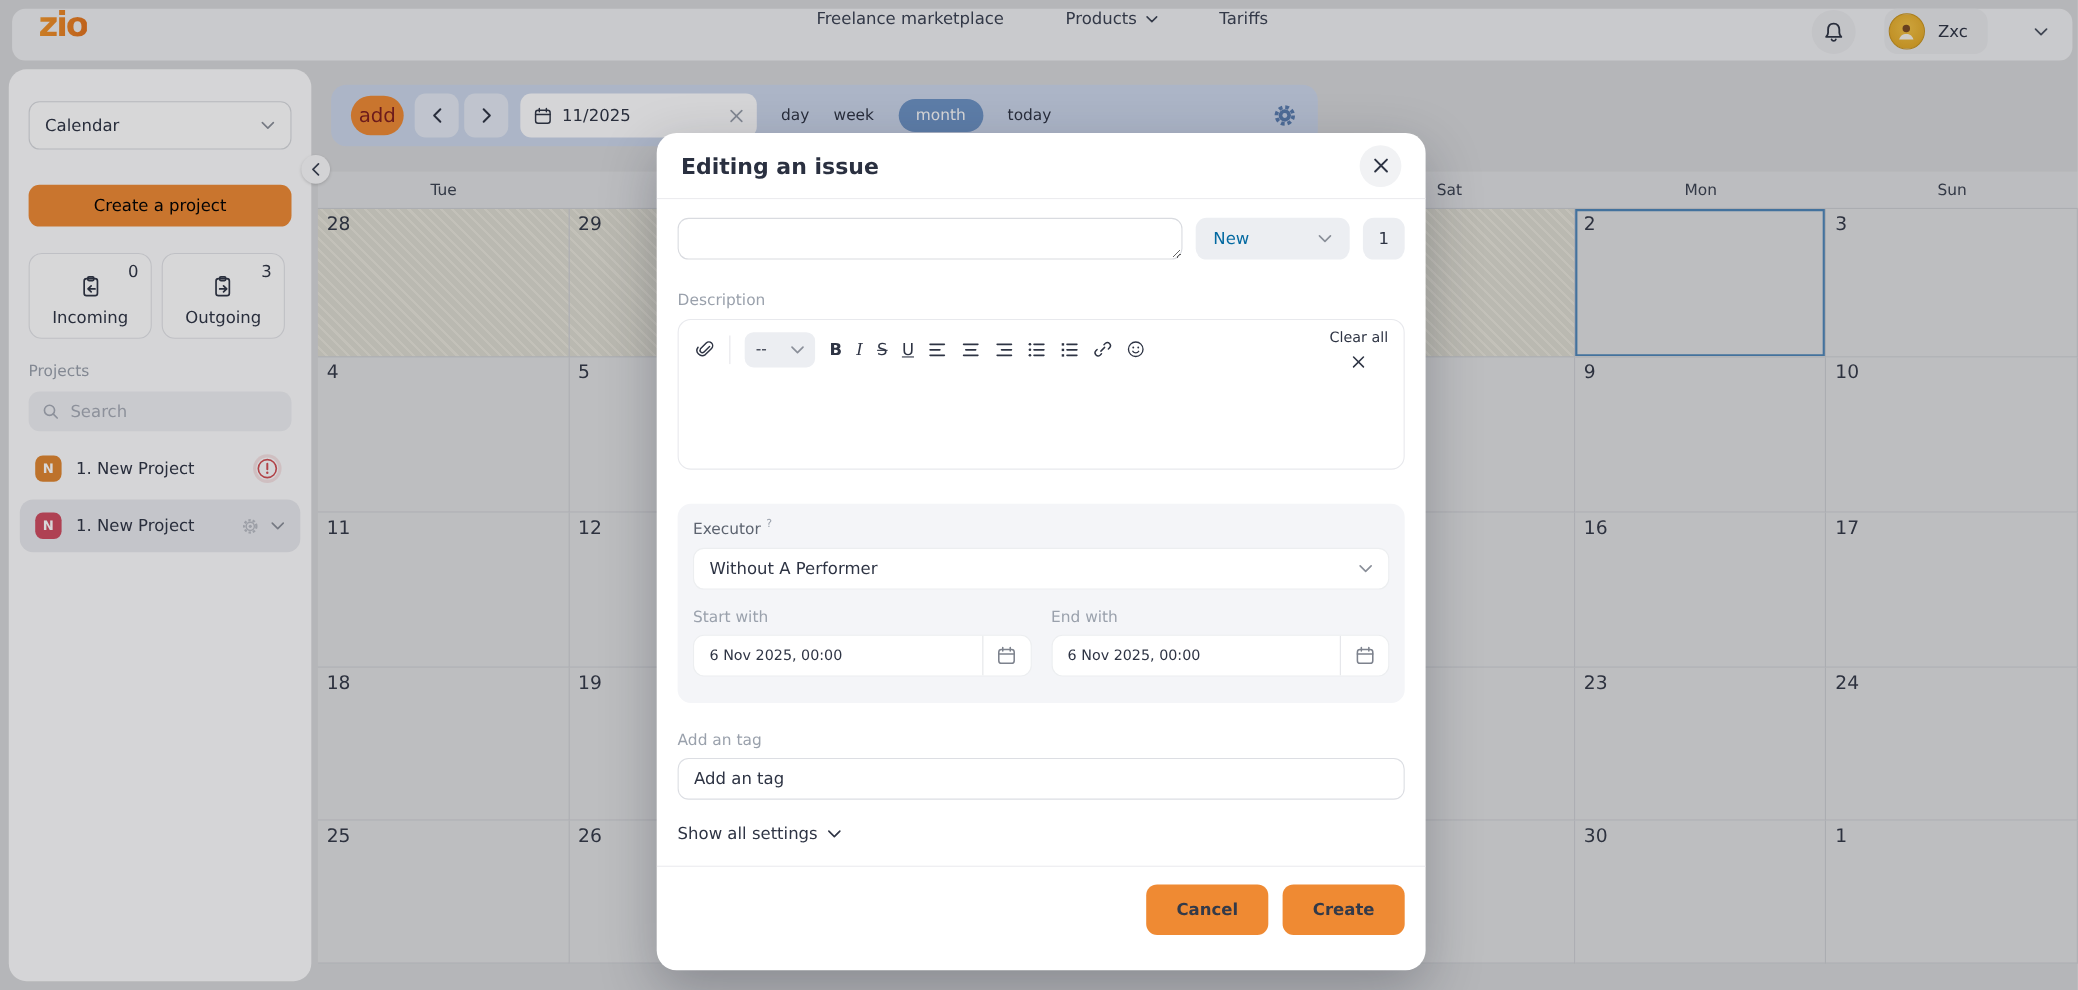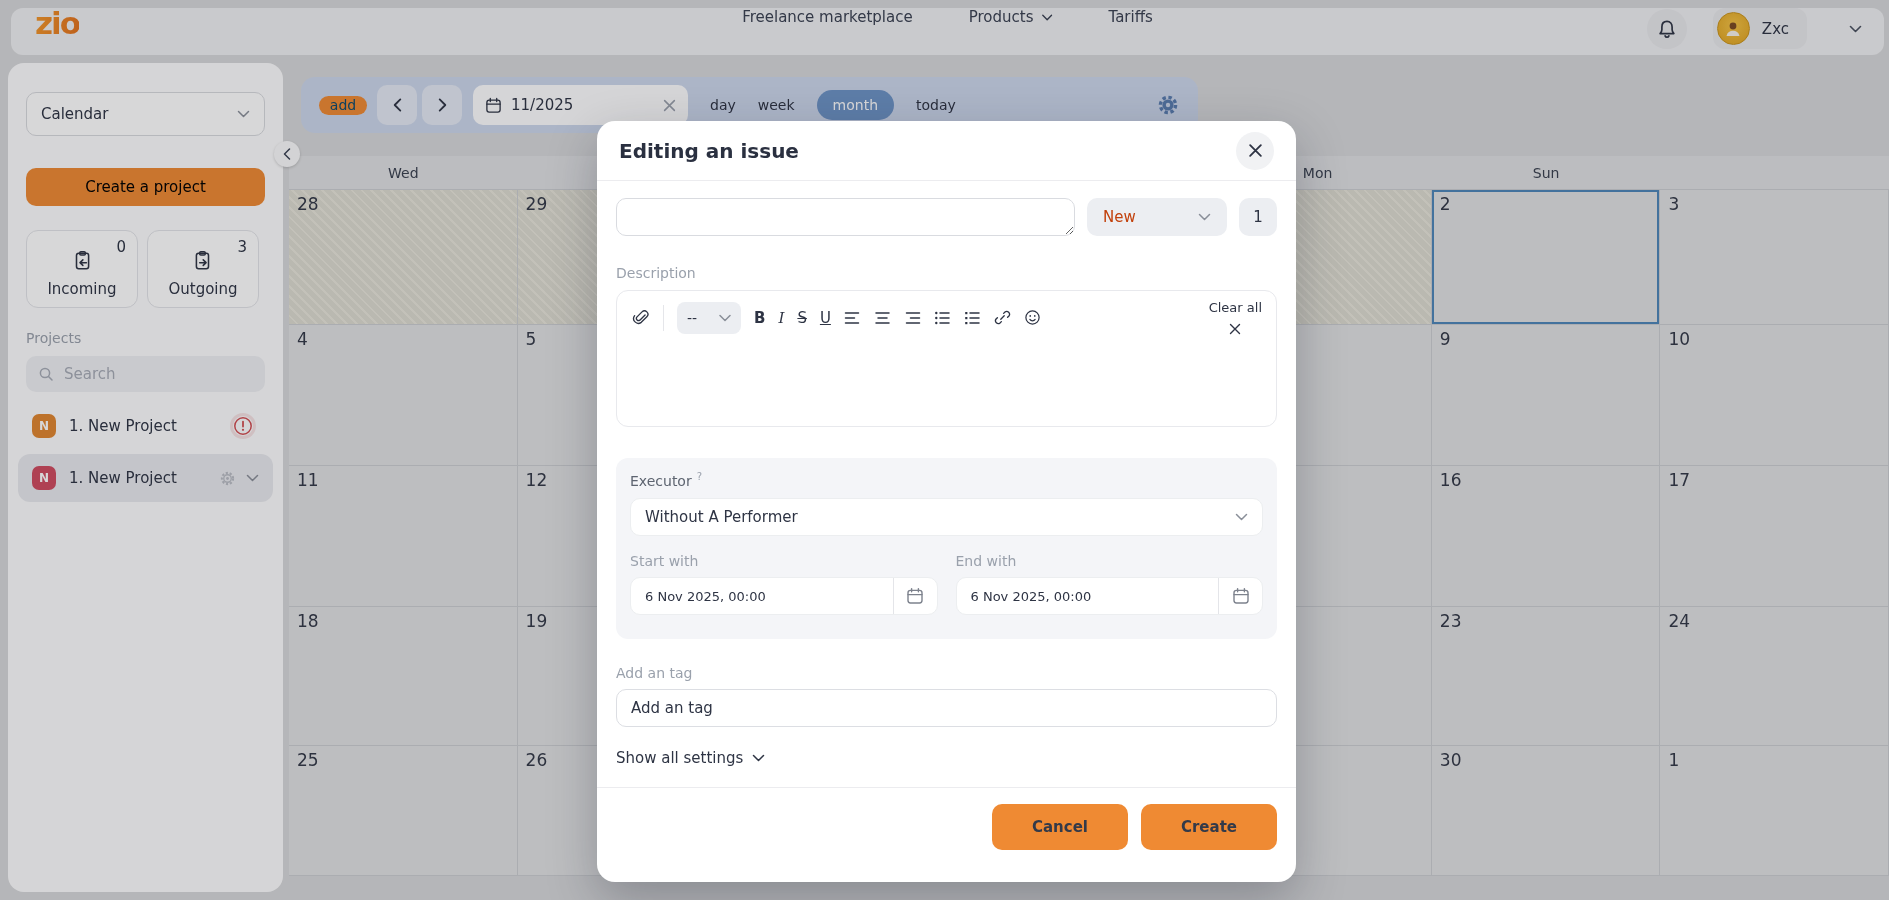--- a/index.html
+++ b/index.html
@@ -56,21 +56,21 @@
   .alerticon { margin-left:auto; width:20px; height:20px; border-radius:50%; color:#d24e52;
                box-shadow:0 0 0 3px rgba(210,78,82,.15); display:flex; align-items:center; justify-content:center; }
   .rowtools { margin-left:auto; display:flex; align-items:center; gap:10px; color:#b9bcc4; }
   .collapse { position:absolute; left:274px; top:141px; width:26px; height:26px; border-radius:50%;
               background:#fbfbfc; border:none; box-shadow:0 1px 3px rgba(0,0,0,.18); color:#3a4152;
               display:flex; align-items:center; justify-content:center; cursor:pointer; z-index:5; }
 
   
   .cal-toolbar { position:absolute; left:301px; top:77px; width:897px; height:56px; background:#ccd7eb;
                  border-radius:14px; display:flex; align-items:center; padding:0 18px; }
-  .addbtn { width:48px; height:19px; border-radius:18px; color:#0c4a6e; font-size:14px; }
+  .addbtn { width:48px; height:36px; border-radius:18px; color:#7f1d1d; font-size:18px; }
   .navsq { width:40px; height:40px; border:none; border-radius:10px; background:#e4e9f3; color:#2e3444;
            display:flex; align-items:center; justify-content:center; cursor:pointer; }
   .navsq.l { margin-left:10px; } .navsq.r { margin-left:5px; }
   .datefield { margin-left:11px; width:215px; height:40px; background:#fdfdfe; border-radius:10px; display:flex;
                align-items:center; padding:0 12px; gap:9px; color:#2e3444; }
   .datefield input { border:none; outline:none; background:transparent; font-size:15px; color:#2e3444; width:140px; }
   .clearx { margin-left:auto; color:#9aa1ac; cursor:pointer; display:flex; }
   .views { display:flex; align-items:center; gap:22px; margin-left:22px; }
   .view { font-size:14px; color:#2e3444; cursor:pointer; }
   .view.active { background:#6d93c6; color:#fff; padding:7px 16px; border-radius:17px; }
@@ -94,21 +94,21 @@
            z-index:20; box-shadow:0 18px 50px rgba(20,25,40,.28); overflow:hidden; }
   .m-head { height:60px; display:flex; align-items:center; padding:0 22px; border-bottom:1px solid #ececef; }
   .m-title { font-size:20px; font-weight:600; color:#2a3040; }
   .m-close { margin-left:auto; width:38px; height:38px; border:none; border-radius:50%; background:#f1f2f4;
              color:#2e3444; display:flex; align-items:center; justify-content:center; cursor:pointer; }
   .m-body { padding:17px 19px 0; }
   .trow { display:flex; gap:12px; align-items:stretch; }
   .titlearea { flex:1; height:38px; min-height:38px; border:1px solid #d9dbe0; border-radius:10px; resize:both;
                padding:8px 12px; font-size:15px; color:#2e3444; outline:none; }
   .statuspill { width:140px; background:#eceef2; border:none; border-radius:10px; display:flex; align-items:center;
-                padding:0 16px; font-size:15px; color:#c2410c; cursor:pointer; }
+                padding:0 16px; font-size:15px; color:#0369a1; cursor:pointer; }
   .statuspill svg { margin-left:auto; color:#8a8f99; }
   .countbadge { width:38px; background:#eceef2; border-radius:10px; display:flex; align-items:center;
                 justify-content:center; font-size:15px; color:#2e3444; }
   .flabel { font-size:14px; color:#9aa1ac; }
   .desc-label { margin-top:29px; }
   .editor { margin-top:9px; border:1px solid #e8e9ed; border-radius:12px; height:137px; }
   .ed-toolbar { display:flex; align-items:center; padding:9px 14px; gap:13px; color:#2e3444; }
   .edbtn { border:none; background:transparent; color:#2e3444; cursor:pointer; display:flex; align-items:center;
            font-size:15px; padding:0; }
   .edbtn.b { font-weight:700; } .edbtn.i { font-style:italic; font-family:"DejaVu Serif",serif; }
@@ -133,21 +133,21 @@
   .dinput .dico { width:44px; align-self:stretch; border-left:1px solid #e4e5e9; display:flex; align-items:center;
                   justify-content:center; color:#7d828d; }
   .tag-label { margin-top:26px; }
   .taginput { margin-top:8px; width:100%; height:38px; border:1px solid #dcdee3; border-radius:10px; padding:0 14px;
               font-size:15px; color:#2e3444; outline:none; }
   .taginput::placeholder { color:#2e3444; }
   .showall { margin-top:22px; display:flex; align-items:center; gap:9px; font-size:15px; color:#2e3444;
              border:none; background:transparent; cursor:pointer; }
   .m-foot { margin-top:20px; border-top:1px solid #ececef; padding:16px 19px 0; display:flex; justify-content:flex-end;
             gap:13px; }
-  .mbtn { width:136px; height:46px; font-size:15px; font-weight:600; color:#333a49; }
+  .mbtn { width:111px; height:46px; font-size:15px; font-weight:600; color:#333a49; }
 </style>
 </head>
 <body>
 
 <div class="page">
 
   <header class="topbar">
     <div class="logo">zio</div>
     <nav class="mainnav">
       <a class="navlink">Freelance marketplace</a>
@@ -293,20 +293,21 @@
       <svg width="24" height="24" viewBox="0 0 24 24">
           <circle cx="12" cy="12" r="7.6" fill="none" stroke="currentColor" stroke-width="3.4" stroke-dasharray="3.4 2.6"></circle>
           <circle cx="12" cy="12" r="5.6" fill="currentColor"></circle>
           <circle cx="12" cy="12" r="2.2" fill="#ccd7eb"></circle>
         </svg>
     </button>
   </div>
 
   <div class="calendar">
     <div class="wdrow">
+        <div class="wd">Tue</div>
         <div class="wd">Wed</div>
         <div class="wd">Thu</div>
         <div class="wd">Fri</div>
         <div class="wd">Sat</div>
         <div class="wd">Mon</div>
         <div class="wd">Sun</div>
       </div>
     <div class="grid">
         <div class="cell hatch">
           <span class="dnum">28</span>

